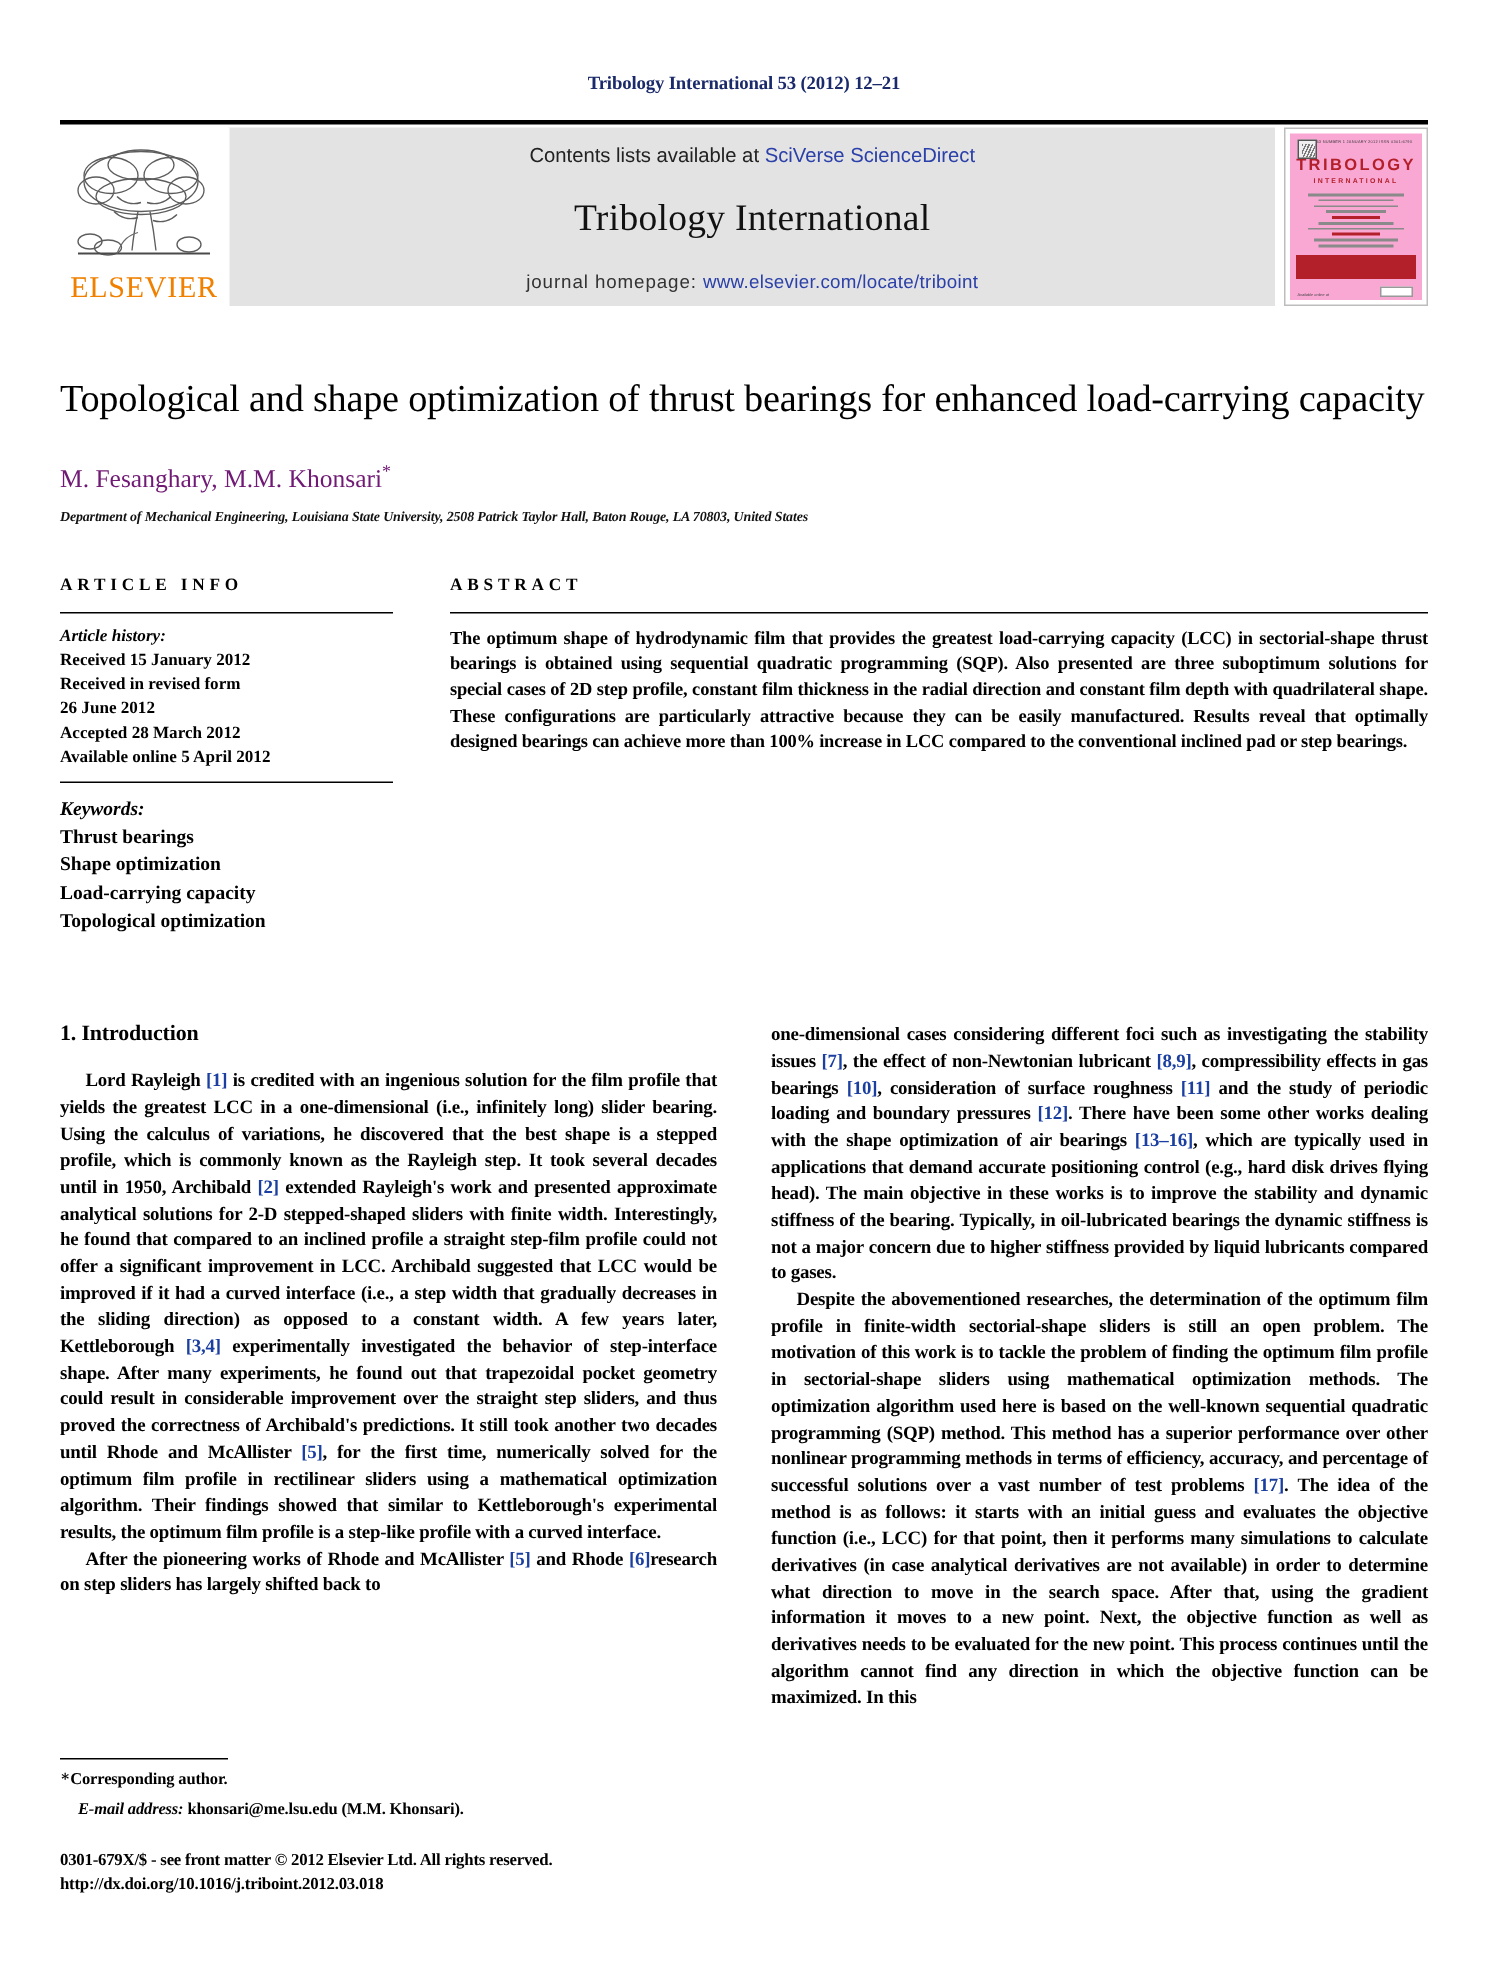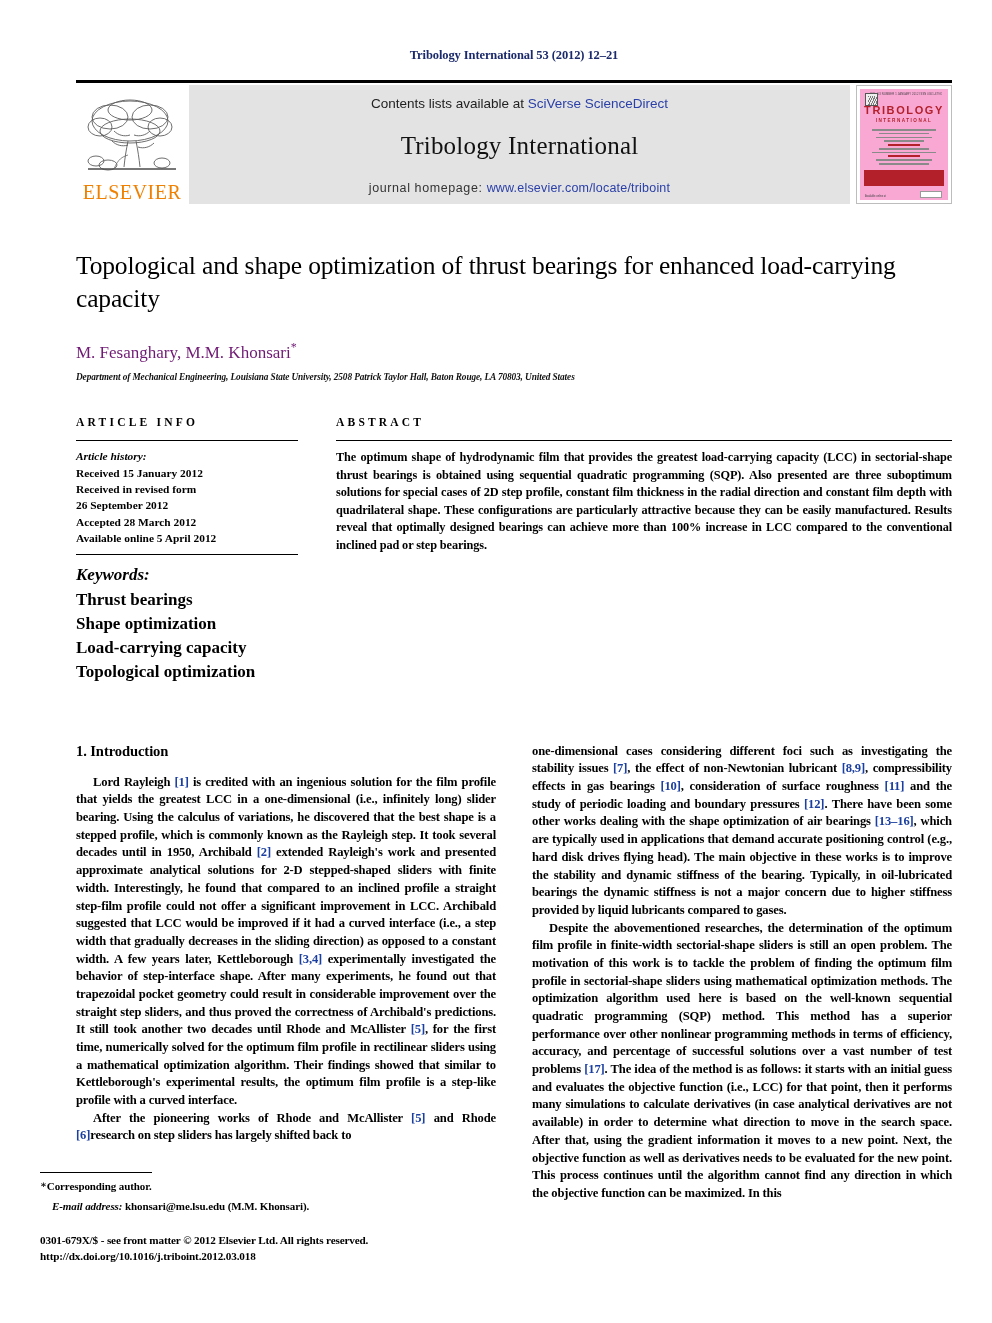--- a/index.html
+++ b/index.html
@@ -7,21 +7,21 @@
     margin: 0; padding: 0;
     background: #ffffff;
   }
   body {
     width: 992px; height: 1323px;
     font-family: "Liberation Serif", "DejaVu Serif", serif;
     color: #000;
     position: relative;
     overflow: hidden;
   }
-  .page { width: 992px; height: 931px; position: relative; padding-left: 36px; }
+  .page { width: 992px; height: 931px; position: relative; }
 
   
   .running-head {
     text-align: center;
     font-family: "Liberation Serif", serif;
     font-size: 12.5px;
     font-weight: bold;
     color: #1b2a6b;
     padding-top: 48px;
     letter-spacing: -0.1px;
@@ -198,21 +198,21 @@
   .sect-head {
     font-family: "Liberation Serif", serif;
     font-weight: bold;
     font-size: 11.5px;
     letter-spacing: 3.2px;
   }
   .rule { border-top: 1px solid #000; margin-top: 12px; }
   .hist { margin-top: 7px; font-size: 11.4px; line-height: 1.43; }
   .hist .lbl { font-style: italic; font-weight: bold; }
   .hist .ln { font-weight: bold; }
-  .kw { margin-top: 8px; font-size: 17px; line-height: 1.43; }
+  .kw { margin-top: 8px; font-size: 13px; line-height: 1.43; }
   .kw .lbl { font-style: italic; font-weight: bold; }
   .kw .ln { font-weight: bold; }
   .kw-rule { border-top: 1px solid #000; margin-top: 8px; }
 
   .abs-body {
     margin-top: 8px;
     font-family: "Liberation Serif", serif;
     font-size: 12.3px;
     font-weight: bold;
     line-height: 1.42;
@@ -357,21 +357,21 @@
 
   <div class="info-abstract">
 
     <div class="col-info">
       <div class="sect-head">ARTICLE INFO</div>
       <div class="rule"></div>
       <div class="hist">
         <div class="lbl">Article history:</div>
         <div class="ln">Received 15 January 2012</div>
         <div class="ln">Received in revised form</div>
-        <div class="ln">26 September 2012</div>
+        <div class="ln">26 June 2012</div>
         <div class="ln">Accepted 28 March 2012</div>
         <div class="ln">Available online 5 April 2012</div>
       </div>
       <div class="kw-rule"></div>
       <div class="kw">
         <div class="lbl">Keywords:</div>
         <div class="ln">Thrust bearings</div>
         <div class="ln">Shape optimization</div>
         <div class="ln">Load-carrying capacity</div>
         <div class="ln">Topological optimization</div>

